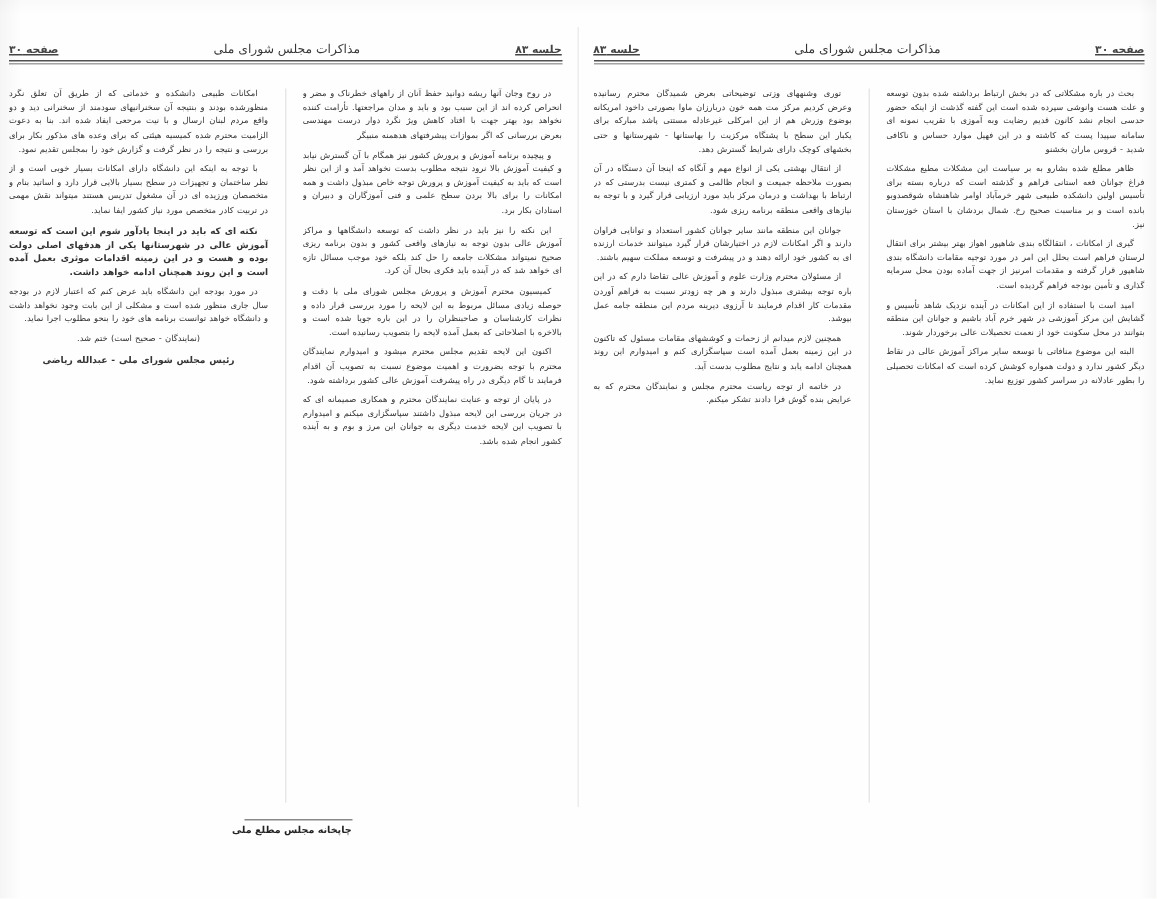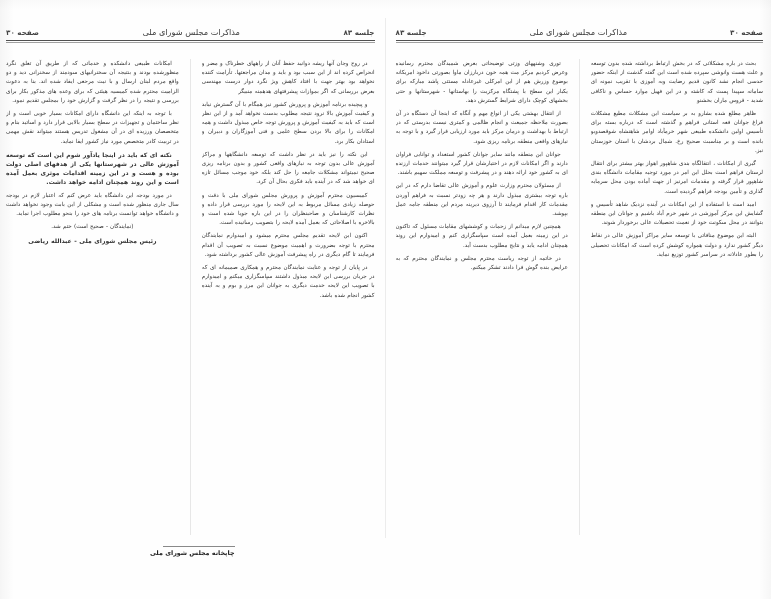--- a/index.html
+++ b/index.html
@@ -19,21 +19,21 @@
   .spread{position:absolute;inset:0;display:flex;flex-direction:row;}
   .page{position:relative;box-sizing:border-box;height:599px;}
   .page-left{width:385px;padding:0 10px 0 6px;}
   .page-right{width:386px;padding:0 8px 0 10px;}
 
   
   .runhead{position:relative;height:30px;margin-top:22px;}
   .rh-row{display:flex;flex-direction:row;align-items:flex-end;
           justify-content:space-between;height:15px;direction:rtl;}
   .rh-side{font-size:7.2px;color:#2b2b2b;letter-spacing:.2px;
-           white-space:nowrap;font-weight:600;opacity:.88;}
+           white-space:nowrap;font-weight:600;opacity:.88;text-decoration:underline;}
   .rh-center{font-size:8.2px;color:#1f1f1f;white-space:nowrap;
              font-weight:400;opacity:.9;}
   .rh-rule{margin-top:3px;height:0;border-top:1.6px solid #2a2a2a;
            opacity:.82;width:100%;}
   .rh-rule.thin{border-top:1px solid #555;opacity:.55;margin-top:1px;}
 
   
   .cols{display:flex;flex-direction:row-reverse;gap:11px;margin-top:7px;
         height:476px;}
   .col{flex:1 1 0;position:relative;overflow:hidden;}
@@ -94,21 +94,21 @@
         <p class="para indent head">نکته ای که باید در اینجا یادآور شوم این است که توسعه آموزش عالی در شهرستانها یکی از هدفهای اصلی دولت بوده و هست و در این زمینه اقدامات موثری بعمل آمده است و این روند همچنان ادامه خواهد داشت.</p>
         <p class="para indent">در مورد بودجه این دانشگاه باید عرض کنم که اعتبار لازم در بودجه سال جاری منظور شده است و مشکلی از این بابت وجود نخواهد داشت و دانشگاه خواهد توانست برنامه های خود را بنحو مطلوب اجرا نماید.</p>
         <p class="para center">(نمایندگان - صحیح است) ختم شد.</p>
         <p class="para sig">رئیس مجلس شورای ملی - عبدالله ریاضی</p>
       </div>
     </div>
 
     <div class="footer">
       <div class="footer-inner">
         <div class="footer-rule"></div>
-        <div class="footer-text">چاپخانه مجلس شورای ملی</div>
+        <div class="footer-text">چاپخانه مجلس مطلع ملی</div>
       </div>
     </div>
   </div>
 
   <div class="gutter"></div>
 
   <div class="page page-right">
 
     <div class="runhead">
       <div class="rh-row">

